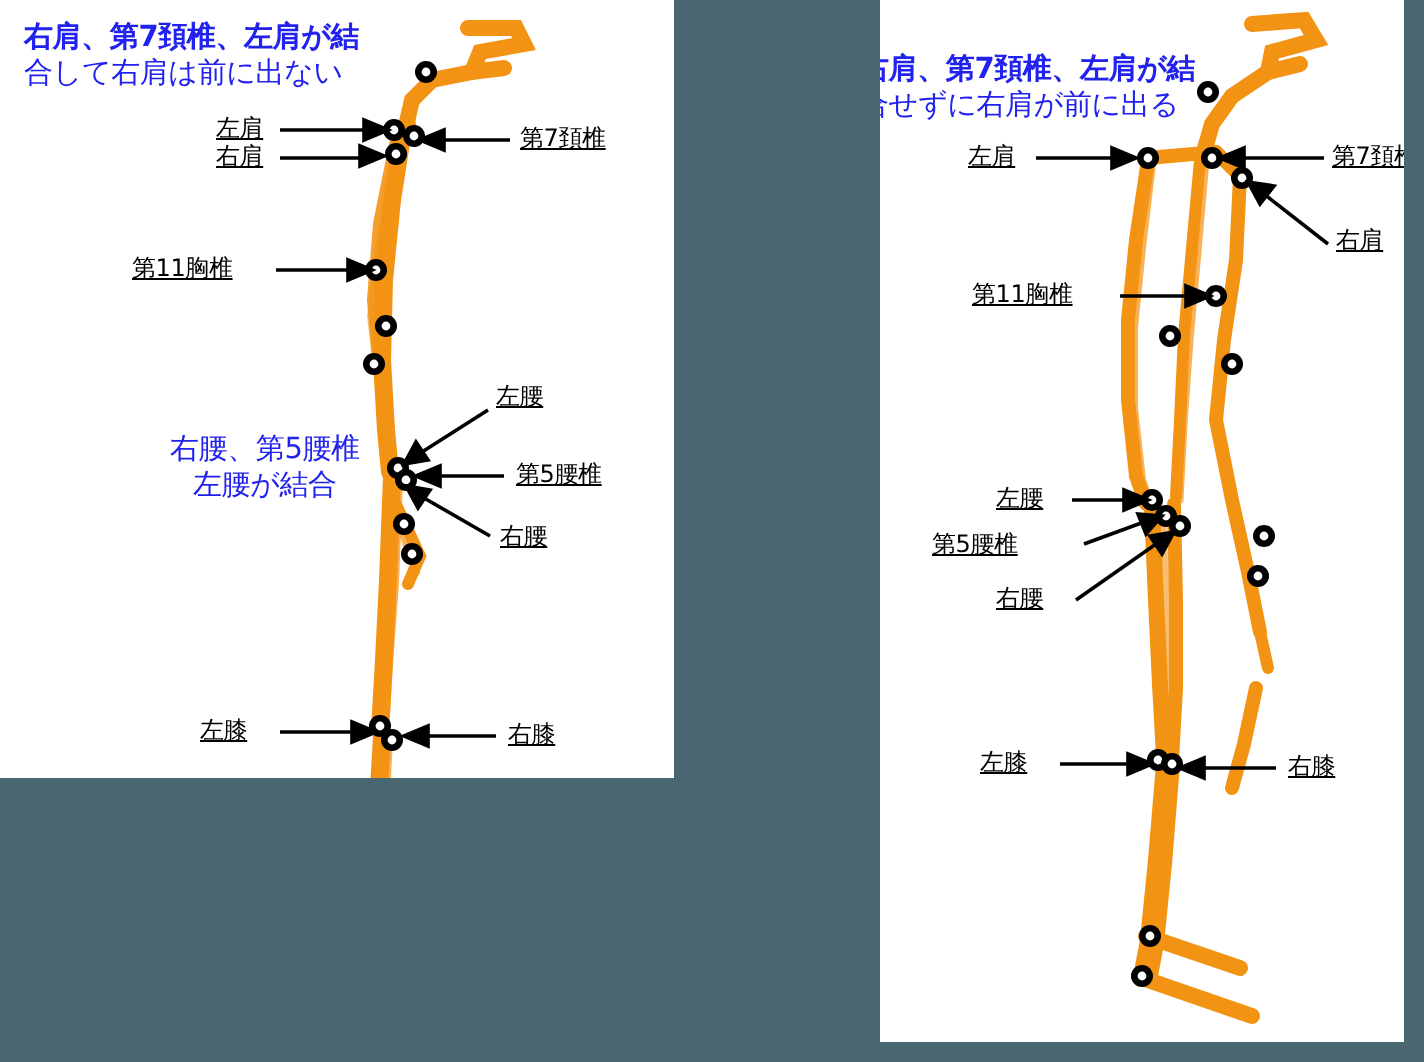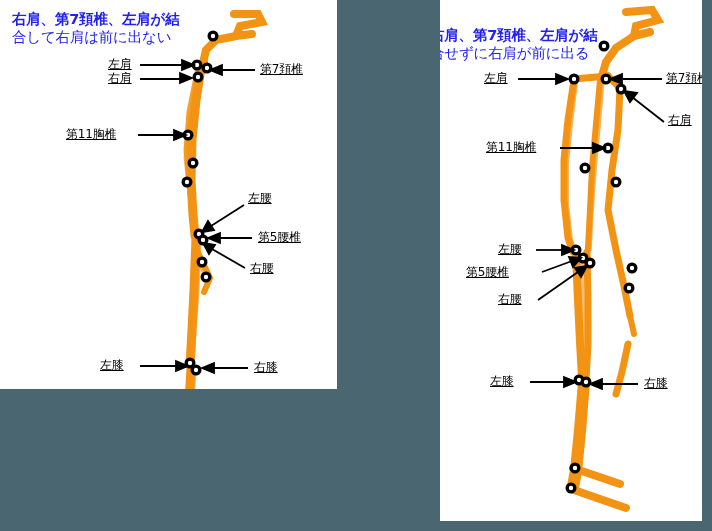--- a/index.html
+++ b/index.html
@@ -143,20 +143,22 @@
       <polygon points="188,366 176,361 176,371"></polygon>
 
       <line x1="248" y1="368" x2="212" y2="368"></line>
       <polygon points="202,368 214,363 214,373"></polygon>
     </g>
   </svg>
 
   <div class="note-blue" style="left:12px; top:10px;"><span class="bold-start">右肩、第7頚椎、左肩が結</span>
 <span>合して右肩は前に出ない</span></div>
 
+  <div class="note-blue" style="left:85px; top:216px; text-align:center;"><span>右腰、第5腰椎</span>
+<span>左腰が結合</span></div>
 
   <div class="lbl" style="left:108px; top:57px;">左肩</div>
   <div class="lbl" style="left:108px; top:71px;">右肩</div>
   <div class="lbl" style="left:260px; top:62px;">第7頚椎</div>
   <div class="lbl" style="left:66px;  top:127px;">第11胸椎</div>
   <div class="lbl" style="left:248px; top:191px;">左腰</div>
   <div class="lbl" style="left:258px; top:230px;">第5腰椎</div>
   <div class="lbl" style="left:250px; top:261px;">右腰</div>
   <div class="lbl" style="left:100px; top:358px;">左膝</div>
   <div class="lbl" style="left:254px; top:360px;">右膝</div>

